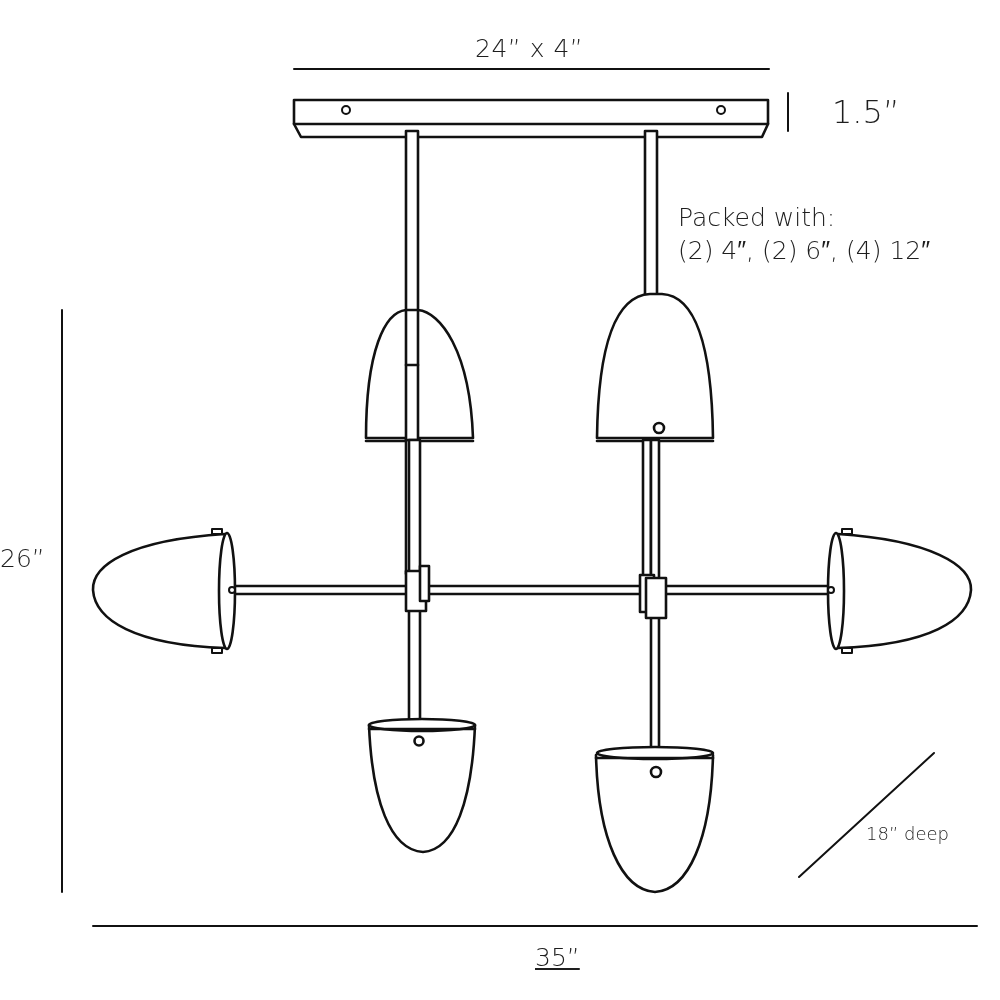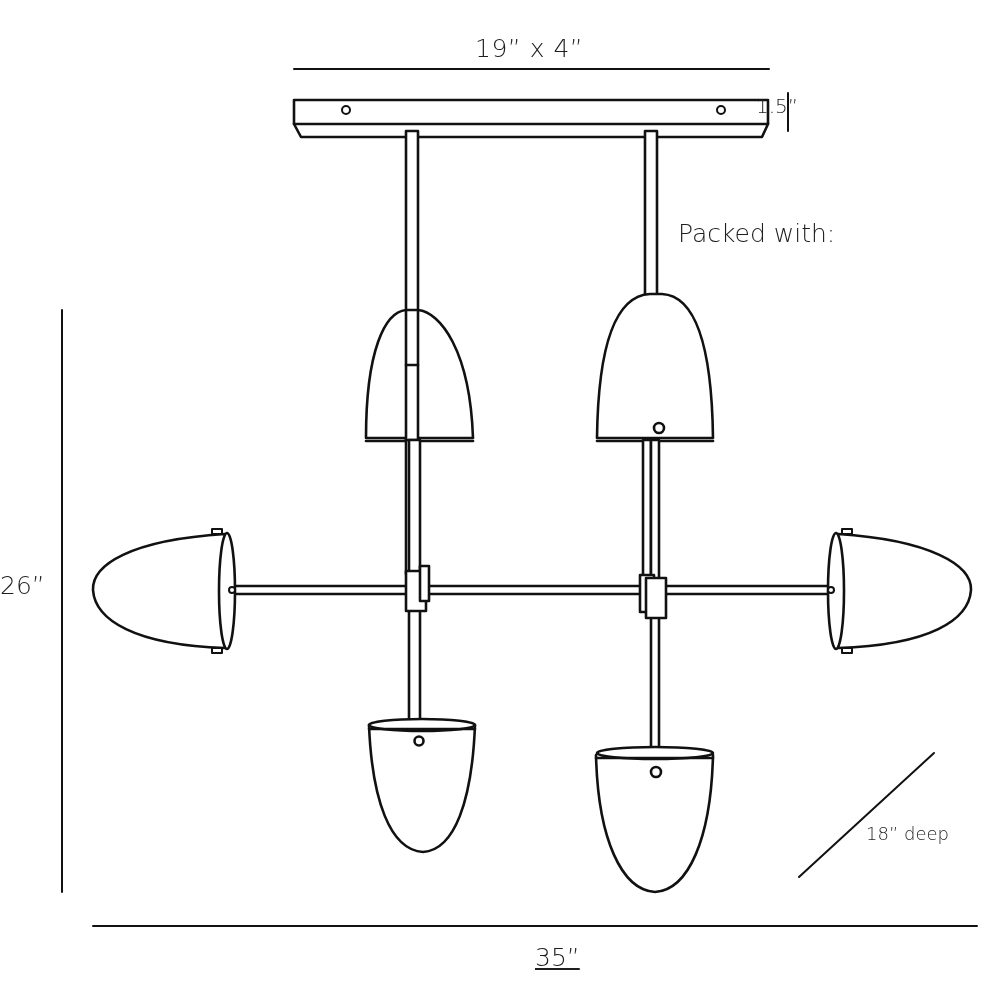--- a/index.html
+++ b/index.html
@@ -2,23 +2,23 @@
 <html><head>
 <meta charset="utf-8">
 <style>
   html, body { margin:0; padding:0; background:#ffffff; }
   body { width:1000px; height:1000px; position:relative; overflow:hidden;
          font-family:"Liberation Sans", sans-serif; color:#1a1a1a; }
   svg.drawing { position:absolute; left:0; top:0; }
   .lbl { position:absolute; font-family:"DejaVu Sans", sans-serif; font-weight:300;
          color:#1e1e1e; white-space:nowrap; line-height:1; }
   .dim-top { left:475px; top:36px; font-size:25px; letter-spacing:0.5px; }
-  .dim-height { left:756px; top:96px; font-size:20px;text-align:center; }
-  .note { left:678px; top:217px; font-size:25px; line-height:33px; }
-  .dim-left { left:0px; top:573px; font-size:25px; }
+  .dim-height { left:832px; top:96px; font-size:32px;text-align:center; }
+  .note { left:678px; top:201px; font-size:25px; line-height:33px; }
+  .dim-left { left:0px; top:546px; font-size:25px; }
   .dim-depth { left:866px; top:825px; font-size:18px; }
   .dim-bottom { left:535px; top:945px; font-size:25px;text-decoration:underline; }
 </style>
 </head>
 <body>
 
 <svg class="drawing" width="1000" height="1000" viewBox="0 0 1000 1000" fill="none" stroke="#111" stroke-width="2.6" stroke-linejoin="round" stroke-linecap="round">
 
   <line x1="294" y1="69" x2="769" y2="69" stroke-width="2"></line>
   <line x1="788" y1="93" x2="788" y2="131" stroke-width="2"></line>
@@ -88,20 +88,21 @@
     <circle cx="419" cy="741" r="4.5" fill="#fff"></circle>
   </g>
   <g>
     <path d="M596 755 C598 840 622 890 655 892 C688 890 711 840 713 755" fill="#fff"></path>
     <ellipse cx="655" cy="753" rx="58" ry="6" fill="#fff"></ellipse>
     <line x1="596" y1="758" x2="713" y2="758"></line>
     <circle cx="656" cy="772" r="5" fill="#fff"></circle>
   </g>
 </svg>
 
-<div class="lbl dim-top">19” x 4”</div>
+<div class="lbl dim-top">24” x 4”</div>
 <div class="lbl dim-height">1.5”</div>
 <div class="lbl note">
   <div>Packed with:</div>
+  <div>(2) 4″, (2) 6″, (4) 12″</div>
 </div>
 <div class="lbl dim-left">26”</div>
 <div class="lbl dim-depth">18” deep</div>
 <div class="lbl dim-bottom">35”</div>
 
 </body></html>

